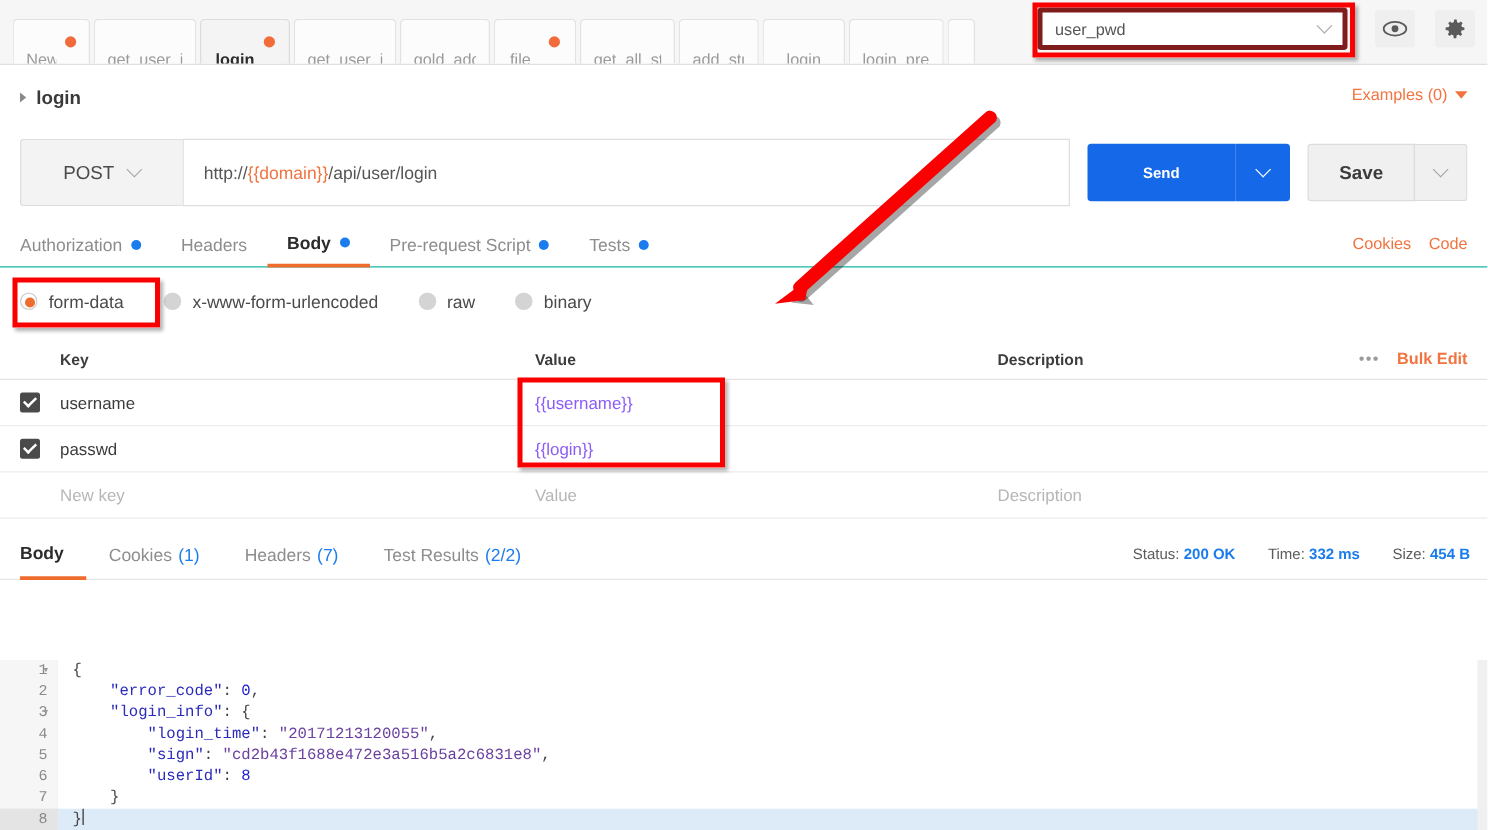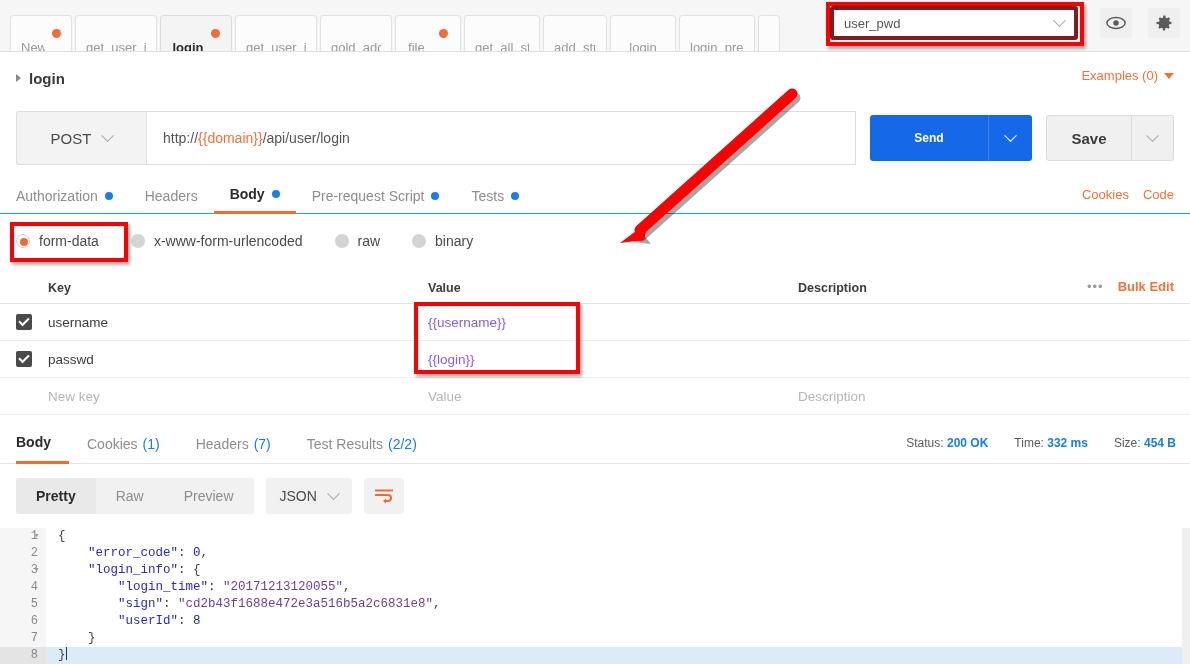--- a/index.html
+++ b/index.html
@@ -454,38 +454,20 @@
         <span>Time:</span>
         <b>332 ms</b>
       </span>
       <span>
         <span>Size:</span>
         <b>454 B</b>
       </span>
     </div>
   </div>
 
-  <div class="resptool">
-    <div class="seg" id="viewmodes-host">
-        <div class="active">Pretty</div>
-        <div>Raw</div>
-        <div>Preview</div>
-      </div>
-    <div class="fmt">
-      <span>JSON</span>
-      <span class="chev-thin"></span>
-    </div>
-    <div class="wrapbtn">
-      <svg width="20" height="16" viewBox="0 0 20 16">
-        <rect x="1" y="1.5" width="18" height="2" fill="#ef6c2f"></rect>
-        <path d="M1 7h13a3 3 0 010 6h-4" stroke="#ef6c2f" stroke-width="2" fill="none"></path>
-        <path d="M12 10.5l-3 2.5 3 2.5z" fill="#ef6c2f"></path>
-      </svg>
-    </div>
-  </div>
 
 
   <div class="code">
     <div class="gutter"></div>
     <div id="code-host" style="position:relative;">
         <div class="cline"><span class="ln">1</span><span class="fold">▾</span><span class="ctext"><span class="jpunc">{</span></span></div>
         <div class="cline"><span class="ln">2</span><span class="ctext">    <span class="jkey">"error_code"</span><span class="jpunc">: </span><span class="jnum">0</span><span class="jpunc">,</span></span></div>
         <div class="cline"><span class="ln">3</span><span class="fold">▾</span><span class="ctext">    <span class="jkey">"login_info"</span><span class="jpunc">: {</span></span></div>
         <div class="cline"><span class="ln">4</span><span class="ctext">        <span class="jkey">"login_time"</span><span class="jpunc">: </span><span class="jstr">"20171213120055"</span><span class="jpunc">,</span></span></div>
         <div class="cline"><span class="ln">5</span><span class="ctext">        <span class="jkey">"sign"</span><span class="jpunc">: </span><span class="jstr">"cd2b43f1688e472e3a516b5a2c6831e8"</span><span class="jpunc">,</span></span></div>

